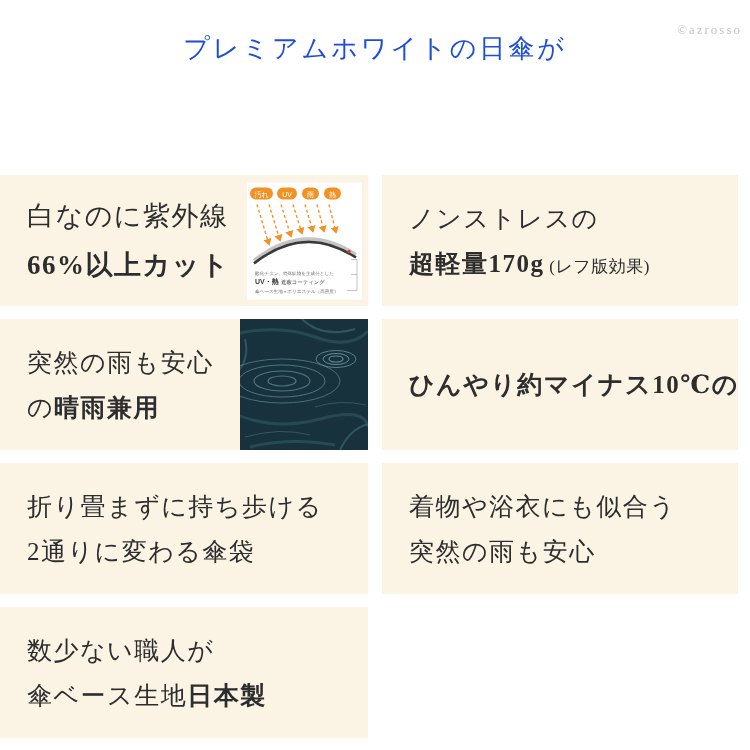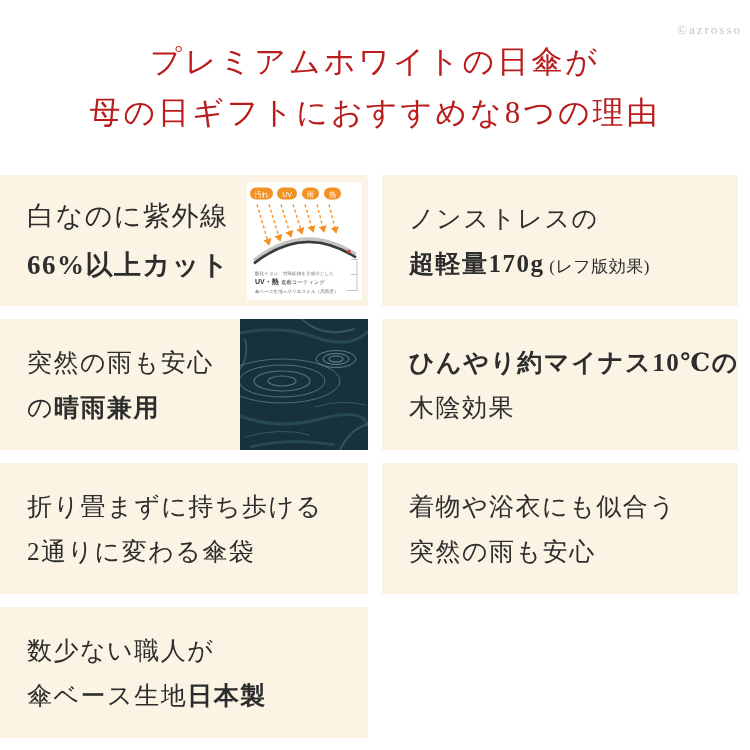--- a/index.html
+++ b/index.html
@@ -9,26 +9,26 @@
     position:relative;
     overflow:hidden;
     font-family:"Liberation Serif","DejaVu Serif",serif;
     color:#2d2d2d;
   }
   .watermark{
     position:absolute;top:22px;right:8px;
     font-size:13px;letter-spacing:2px;color:#c3c3c3;
   }
   .title{
-    padding-top:36px;
+    padding-top:28px;
     text-align:center;
-    font-size:31px;
+    font-size:26px;
     line-height:1.65;
     letter-spacing:3px;
-    color:#b91c1c;
+    color:#1d4ed8;
   }
   .grid{
     position:absolute;
     top:175px;left:0;
     width:719px;
     display:grid;
     grid-template-columns:368px 356px;
     column-gap:14px;
     row-gap:13px;
     grid-auto-rows:131px;
@@ -64,21 +64,20 @@
     display:block;
   }
 </style>
 </head>
 <body>
 
 <div class="watermark">©azrosso</div>
 
 <div class="title">
   <div>プレミアムホワイトの日傘が</div>
-  <div>母の日ギフトにおすすめな8つの理由</div>
 </div>
 
 <div class="grid">
 
   <div class="cell">
     <div class="txt big">
       <div>白なのに紫外線</div>
       <div class="b">66%以上カット</div>
     </div>
     <div class="diagram-box">
@@ -172,21 +171,20 @@
       <g stroke="#4a6f7b" stroke-width="1" fill="none" opacity="0.6">
         <path d="M5,118 Q40,108 70,116"></path>
         <path d="M75,88 Q100,80 126,86"></path>
       </g>
     </svg>
   </div>
 
   <div class="cell">
     <div class="txt">
       <div class="b">ひんやり約マイナス10℃の</div>
-      <div>木陰効果</div>
     </div>
   </div>
 
   <div class="cell">
     <div class="txt">
       <div>折り畳まずに持ち歩ける</div>
       <div>2通りに変わる傘袋</div>
     </div>
   </div>
 

